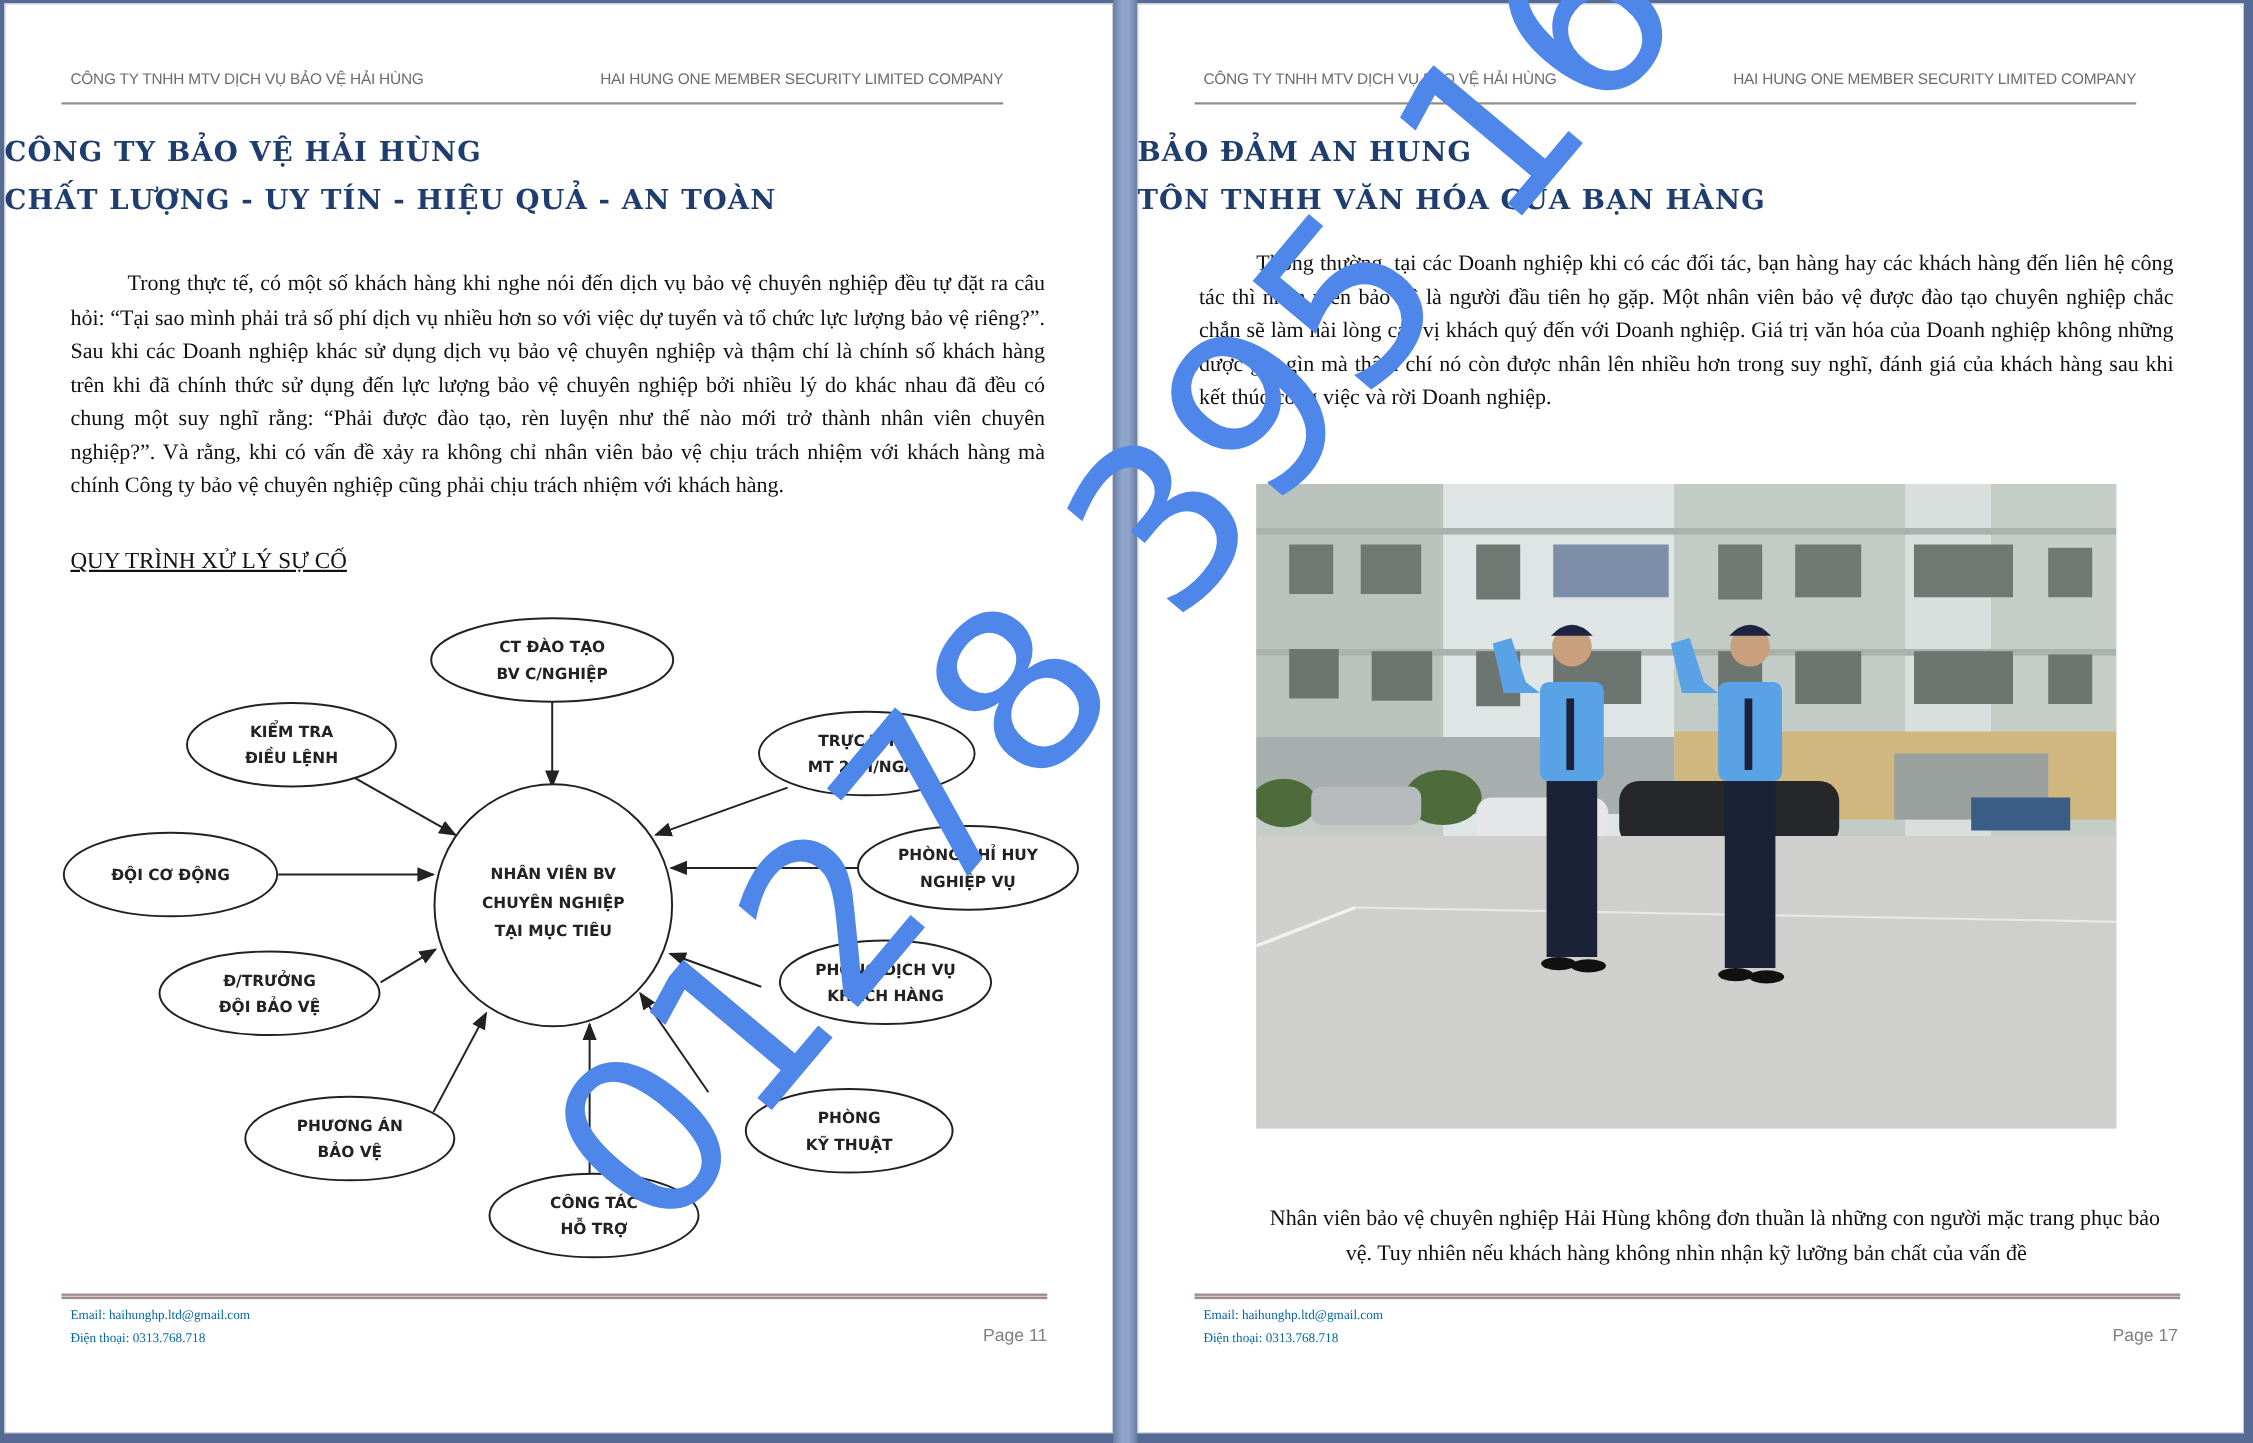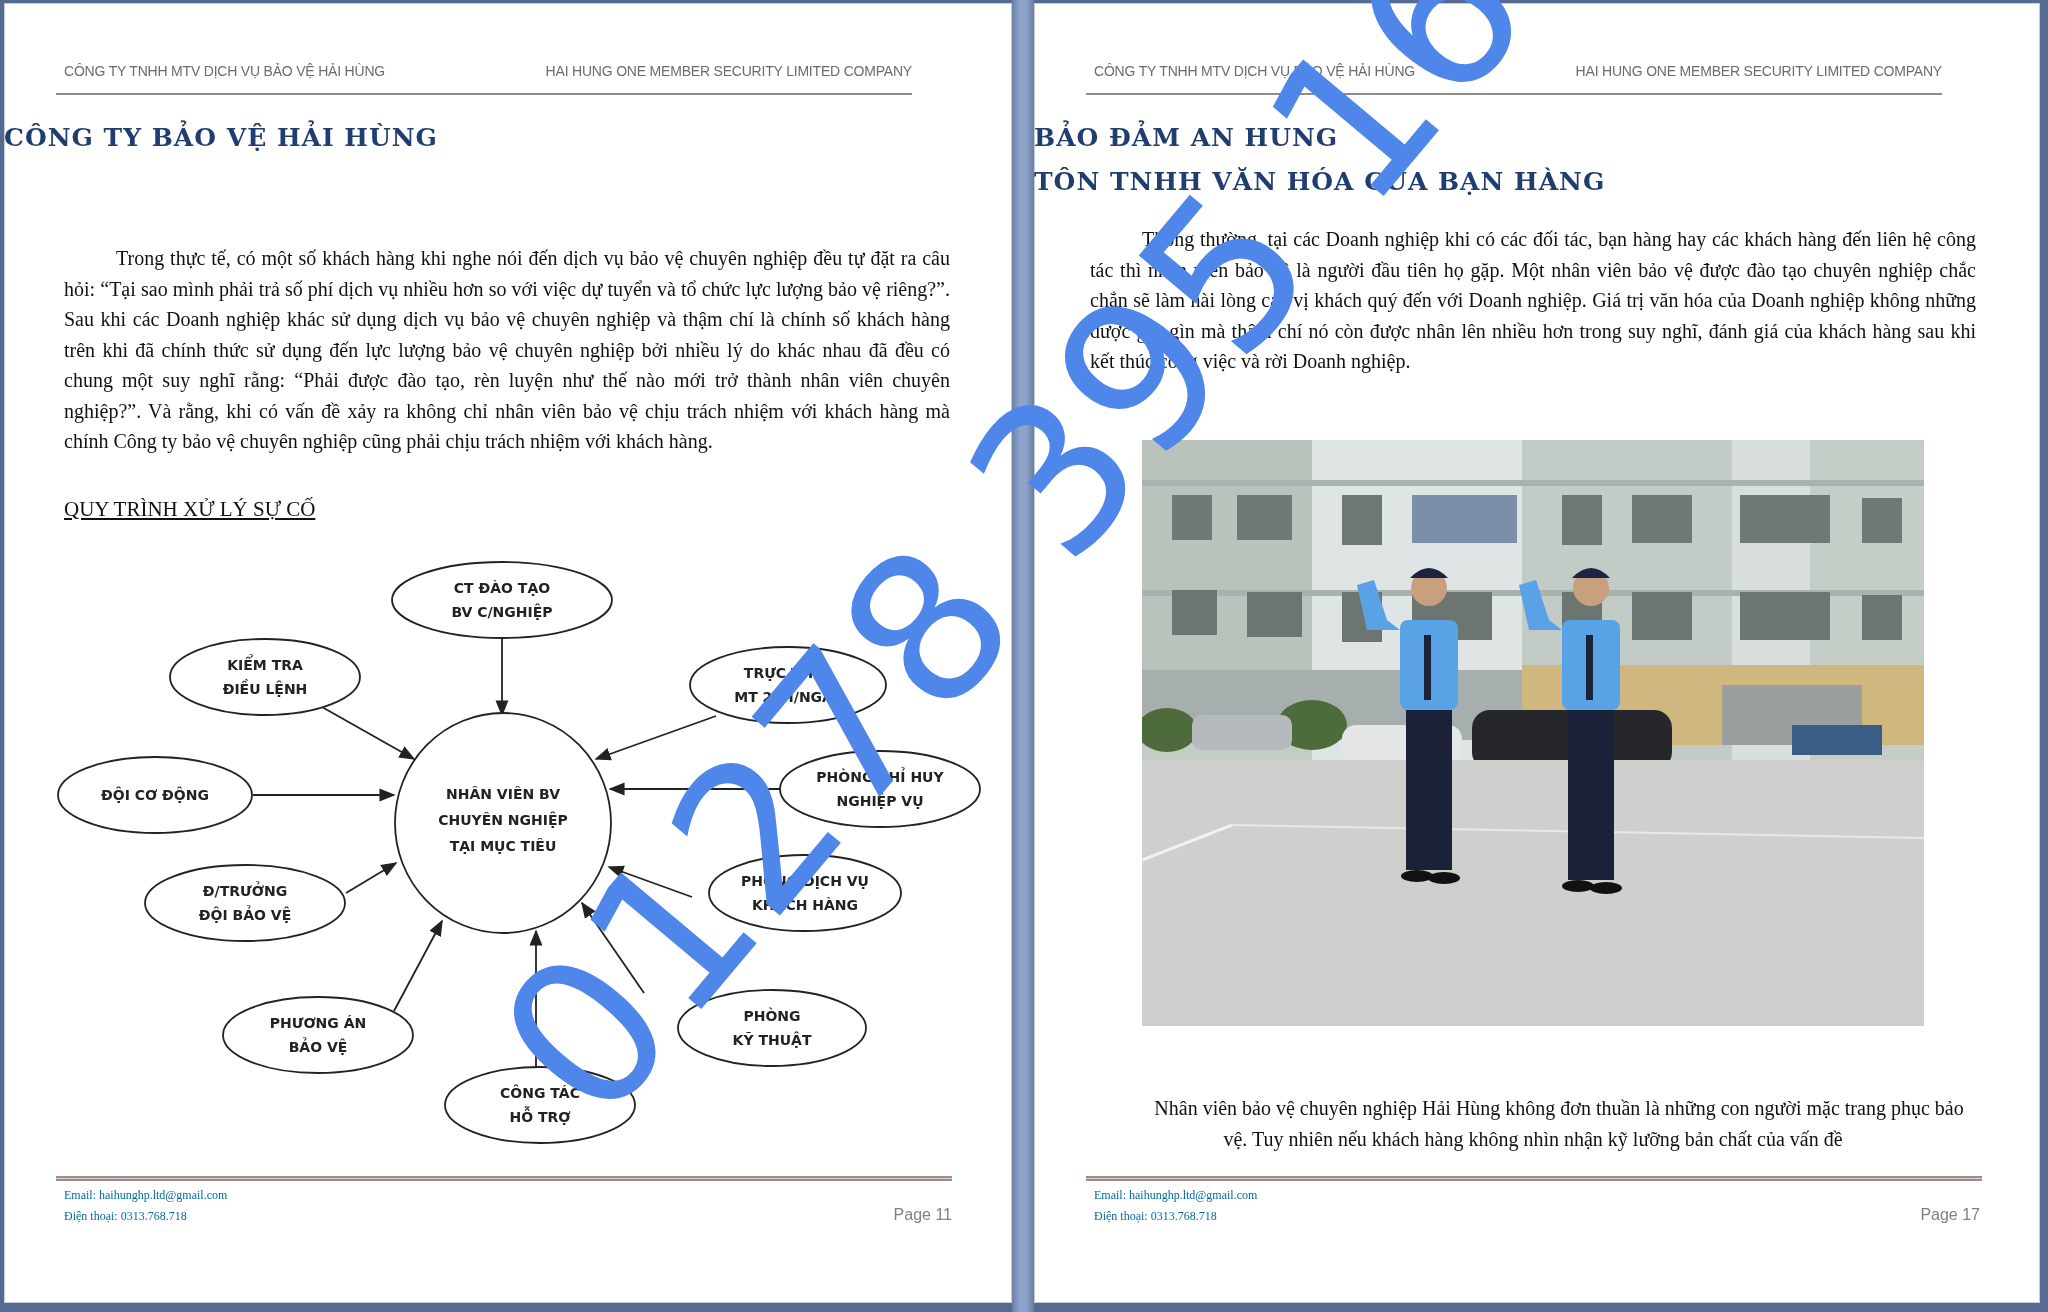--- a/index.html
+++ b/index.html
@@ -75,20 +75,21 @@
 <body>
 
 <div class="page" id="page-left">
   <div class="header-row">
     <span>CÔNG TY TNHH  MTV DỊCH VỤ BẢO VỆ HẢI HÙNG</span>
     <span>HAI HUNG  ONE MEMBER SECURITY LIMITED COMPANY</span>
   </div>
   <div class="header-rule"></div>
 
   <div class="title" style="top:120px;">CÔNG TY BẢO VỆ HẢI HÙNG</div>
+  <div class="title" style="top:164px;">CHẤT LƯỢNG - UY TÍN - HIỆU QUẢ - AN TOÀN</div>
 
   <div class="body-text" style="top:240px;"><span class="indent"></span><span>Trong thực tế, có một số khách hàng khi nghe nói đến dịch vụ bảo vệ chuyên nghiệp đều tự đặt ra câu hỏi: “Tại sao mình phải trả số phí dịch vụ nhiều hơn so với việc dự tuyển và tổ chức lực lượng bảo vệ riêng?”. Sau khi các Doanh nghiệp khác sử dụng dịch vụ bảo vệ chuyên nghiệp và thậm chí là chính số khách hàng trên khi đã chính thức sử dụng đến lực lượng bảo vệ chuyên nghiệp bởi nhiều lý do khác nhau đã đều có chung một suy nghĩ rằng: “Phải được đào tạo, rèn luyện như thế nào mới trở thành nhân viên chuyên nghiệp?”. Và rằng, khi có vấn đề xảy ra không chỉ nhân viên bảo vệ chịu trách nhiệm với khách hàng mà chính Công ty bảo vệ chuyên nghiệp cũng phải chịu trách nhiệm với khách hàng.</span></div>
 
   <div class="section-heading">QUY TRÌNH XỬ LÝ SỰ CỐ</div>
 
   <svg class="diagram" width="1008" height="1160">
     <defs>
       <marker id="arr" viewBox="0 0 10 10" refX="9" refY="5" markerWidth="9" markerHeight="9" orient="auto-start-reverse">
         <path d="M0,1 L10,5 L0,9 z" fill="#222"></path>
       </marker>

